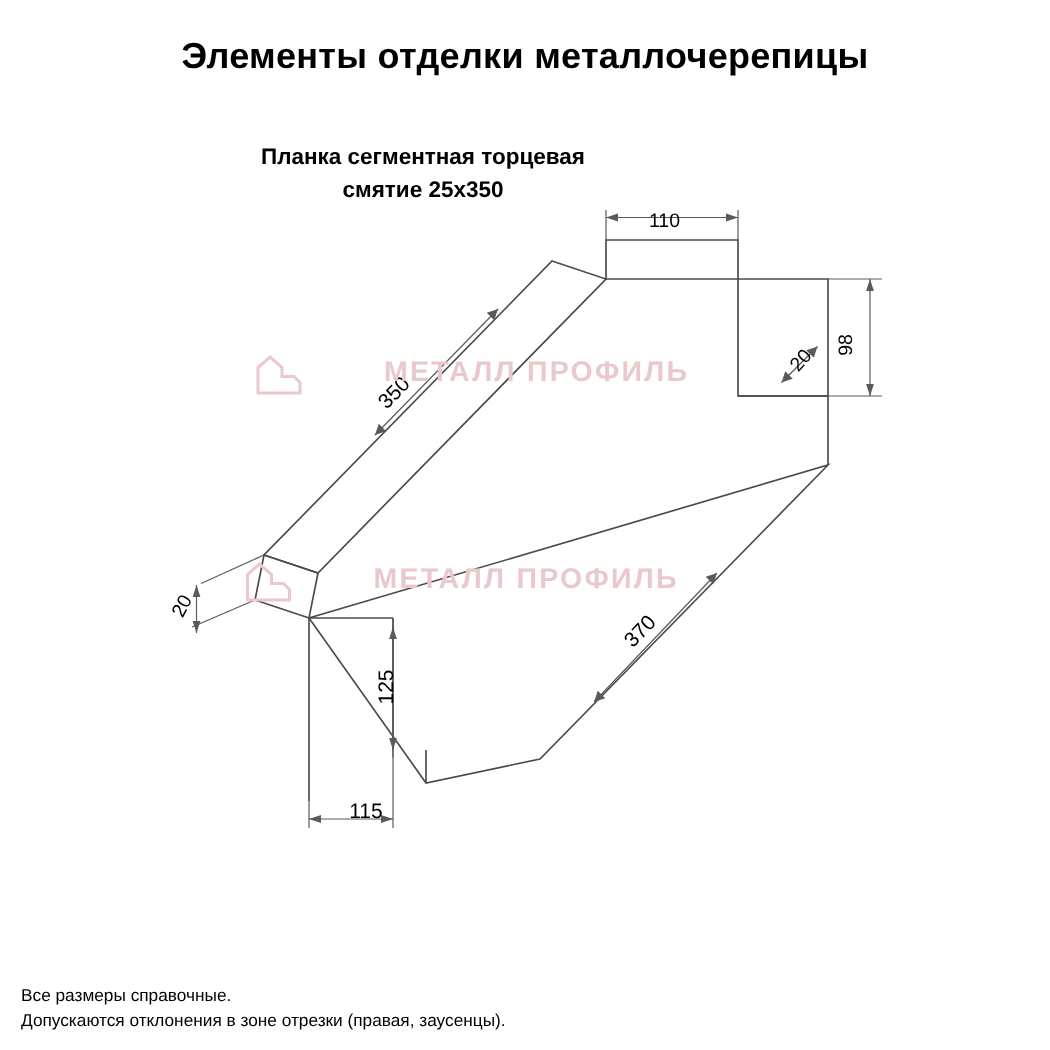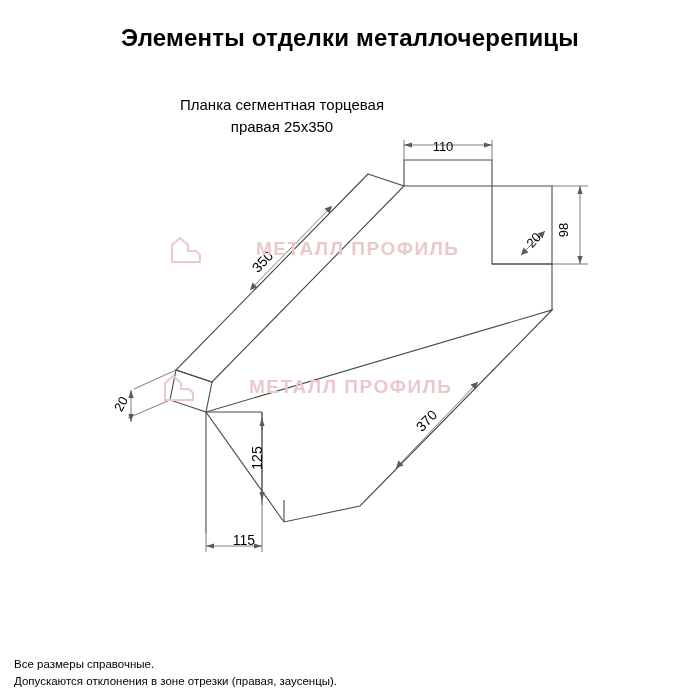--- a/index.html
+++ b/index.html
@@ -34,20 +34,21 @@
   }
   .subtitle {
     position: absolute;
     top: 94px;
     left: 0;
     width: 564px;
     text-align: center;
     font-size: 15px;
     color: #000;
     line-height: 22px;
+    font-weight: bold;
   }
   .drawing {
     position: absolute;
     top: 0;
     left: 0;
   }
   .footnotes {
     position: absolute;
     left: 14px;
     bottom: 10px;
@@ -86,21 +87,21 @@
 </style>
 </head>
 <body>
 
 <div class="page">
 
   <div class="title">Элементы отделки металлочерепицы</div>
 
   <div class="subtitle">
     <div>Планка сегментная торцевая</div>
-    <div>правая 25х350</div>
+    <div>смятие 25х350</div>
   </div>
 
   <svg class="drawing" width="700" height="700" viewBox="0 0 700 700">
     <g fill="none" stroke="#4a4a4a" stroke-width="1.1" stroke-linejoin="miter" stroke-linecap="butt">
 
       <path d="M 368 174 L 404 186 L 212 382 L 176 370 Z"></path>
 
       <path d="M 176 370 L 212 382 L 206 412 L 170 400 Z"></path>
 
       <path d="M 404 186 L 404 160 L 492 160 L 492 186"></path>

